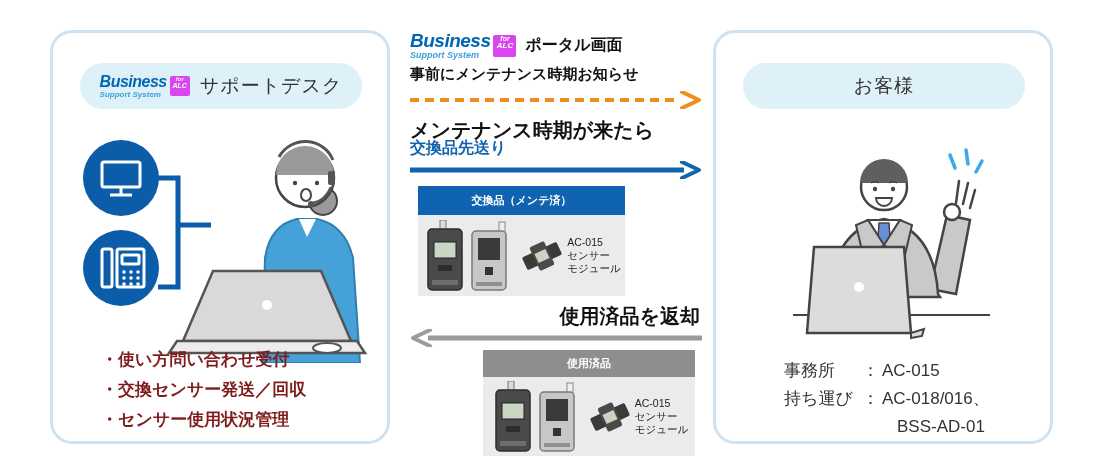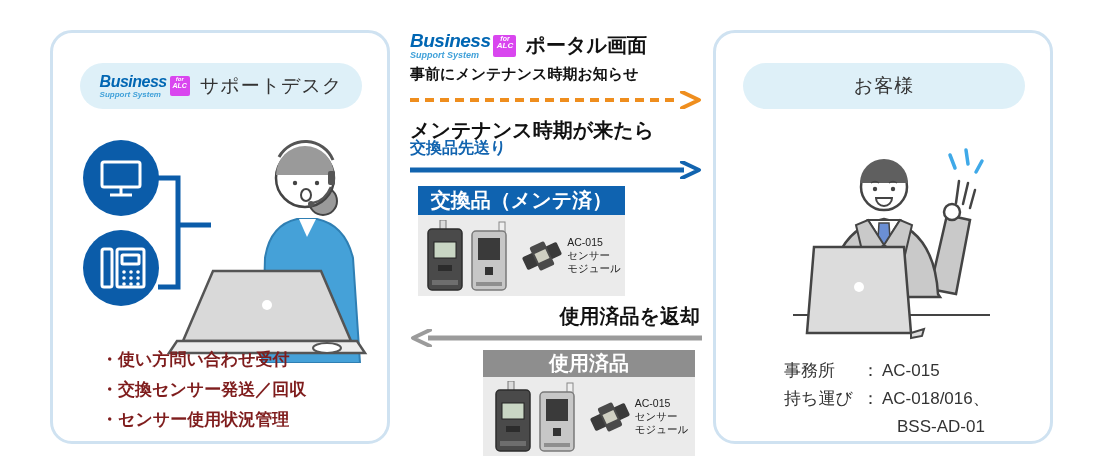--- a/index.html
+++ b/index.html
@@ -38,36 +38,36 @@
   .logo-lg .logo-badge { width:23px; height:22px; }
   .logo-lg .logo-badge .b1 { font-size:7px; } .logo-lg .logo-badge .b2 { font-size:8px; }
 
   
   .agent-illu { position:absolute; left:12px; top:80px; }
   .bullets { position:absolute; left:48px; top:312px; }
   .bullets div { font-size:17px; font-weight:bold; color:#7f1d1d; line-height:30px; white-space:nowrap; }
 
   
   .mid-logo-row { position:absolute; left:410px; top:31px; display:flex; align-items:center; gap:9px; }
-  .mid-portal-label { font-size:20px; font-weight:bold; color:#111; }
+  .mid-portal-label { font-size:16px; font-weight:bold; color:#111; }
   .cap { position:absolute; left:410px; white-space:nowrap; font-weight:bold; }
   .cap-notice { top:65px;  font-size:15px; color:#111; }
   .cap-send1  { top:117px; font-size:20px; color:#111; }
   .cap-send2  { top:138px; font-size:16px; color:#1264af; }
   .cap-return { top:303px; width:290px; text-align:right; font-size:20px; color:#111; }
   .arrow { position:absolute; left:410px; }
   .arrow-notice { top:91px; }
   .arrow-send   { top:161px; }
   .arrow-return { top:329px; }
 
   
   .box { position:absolute; }
   .box-replacement { left:418px; top:186px; width:207px; height:110px; }
   .box-used        { left:483px; top:350px; width:212px; height:106px; }
-  .box-header { color:#fff; font-weight:bold; text-align:center; font-size:20px; }
+  .box-header { color:#fff; font-weight:bold; text-align:center; font-size:11px; }
   .box-replacement .box-header { background:#0f63b0; line-height:29px; height:29px; }
   .box-used        .box-header { background:#8e8e8e; line-height:27px; height:27px; }
   .box-body {
     background:#ebebeb; display:flex; align-items:center; justify-content:center;
     gap:5px; padding:4px 3px;
   }
   .box-replacement .box-body { height:81px; }
   .box-used        .box-body { height:79px; }
   .item-label { font-size:10.5px; line-height:13px; color:#222; }
 

